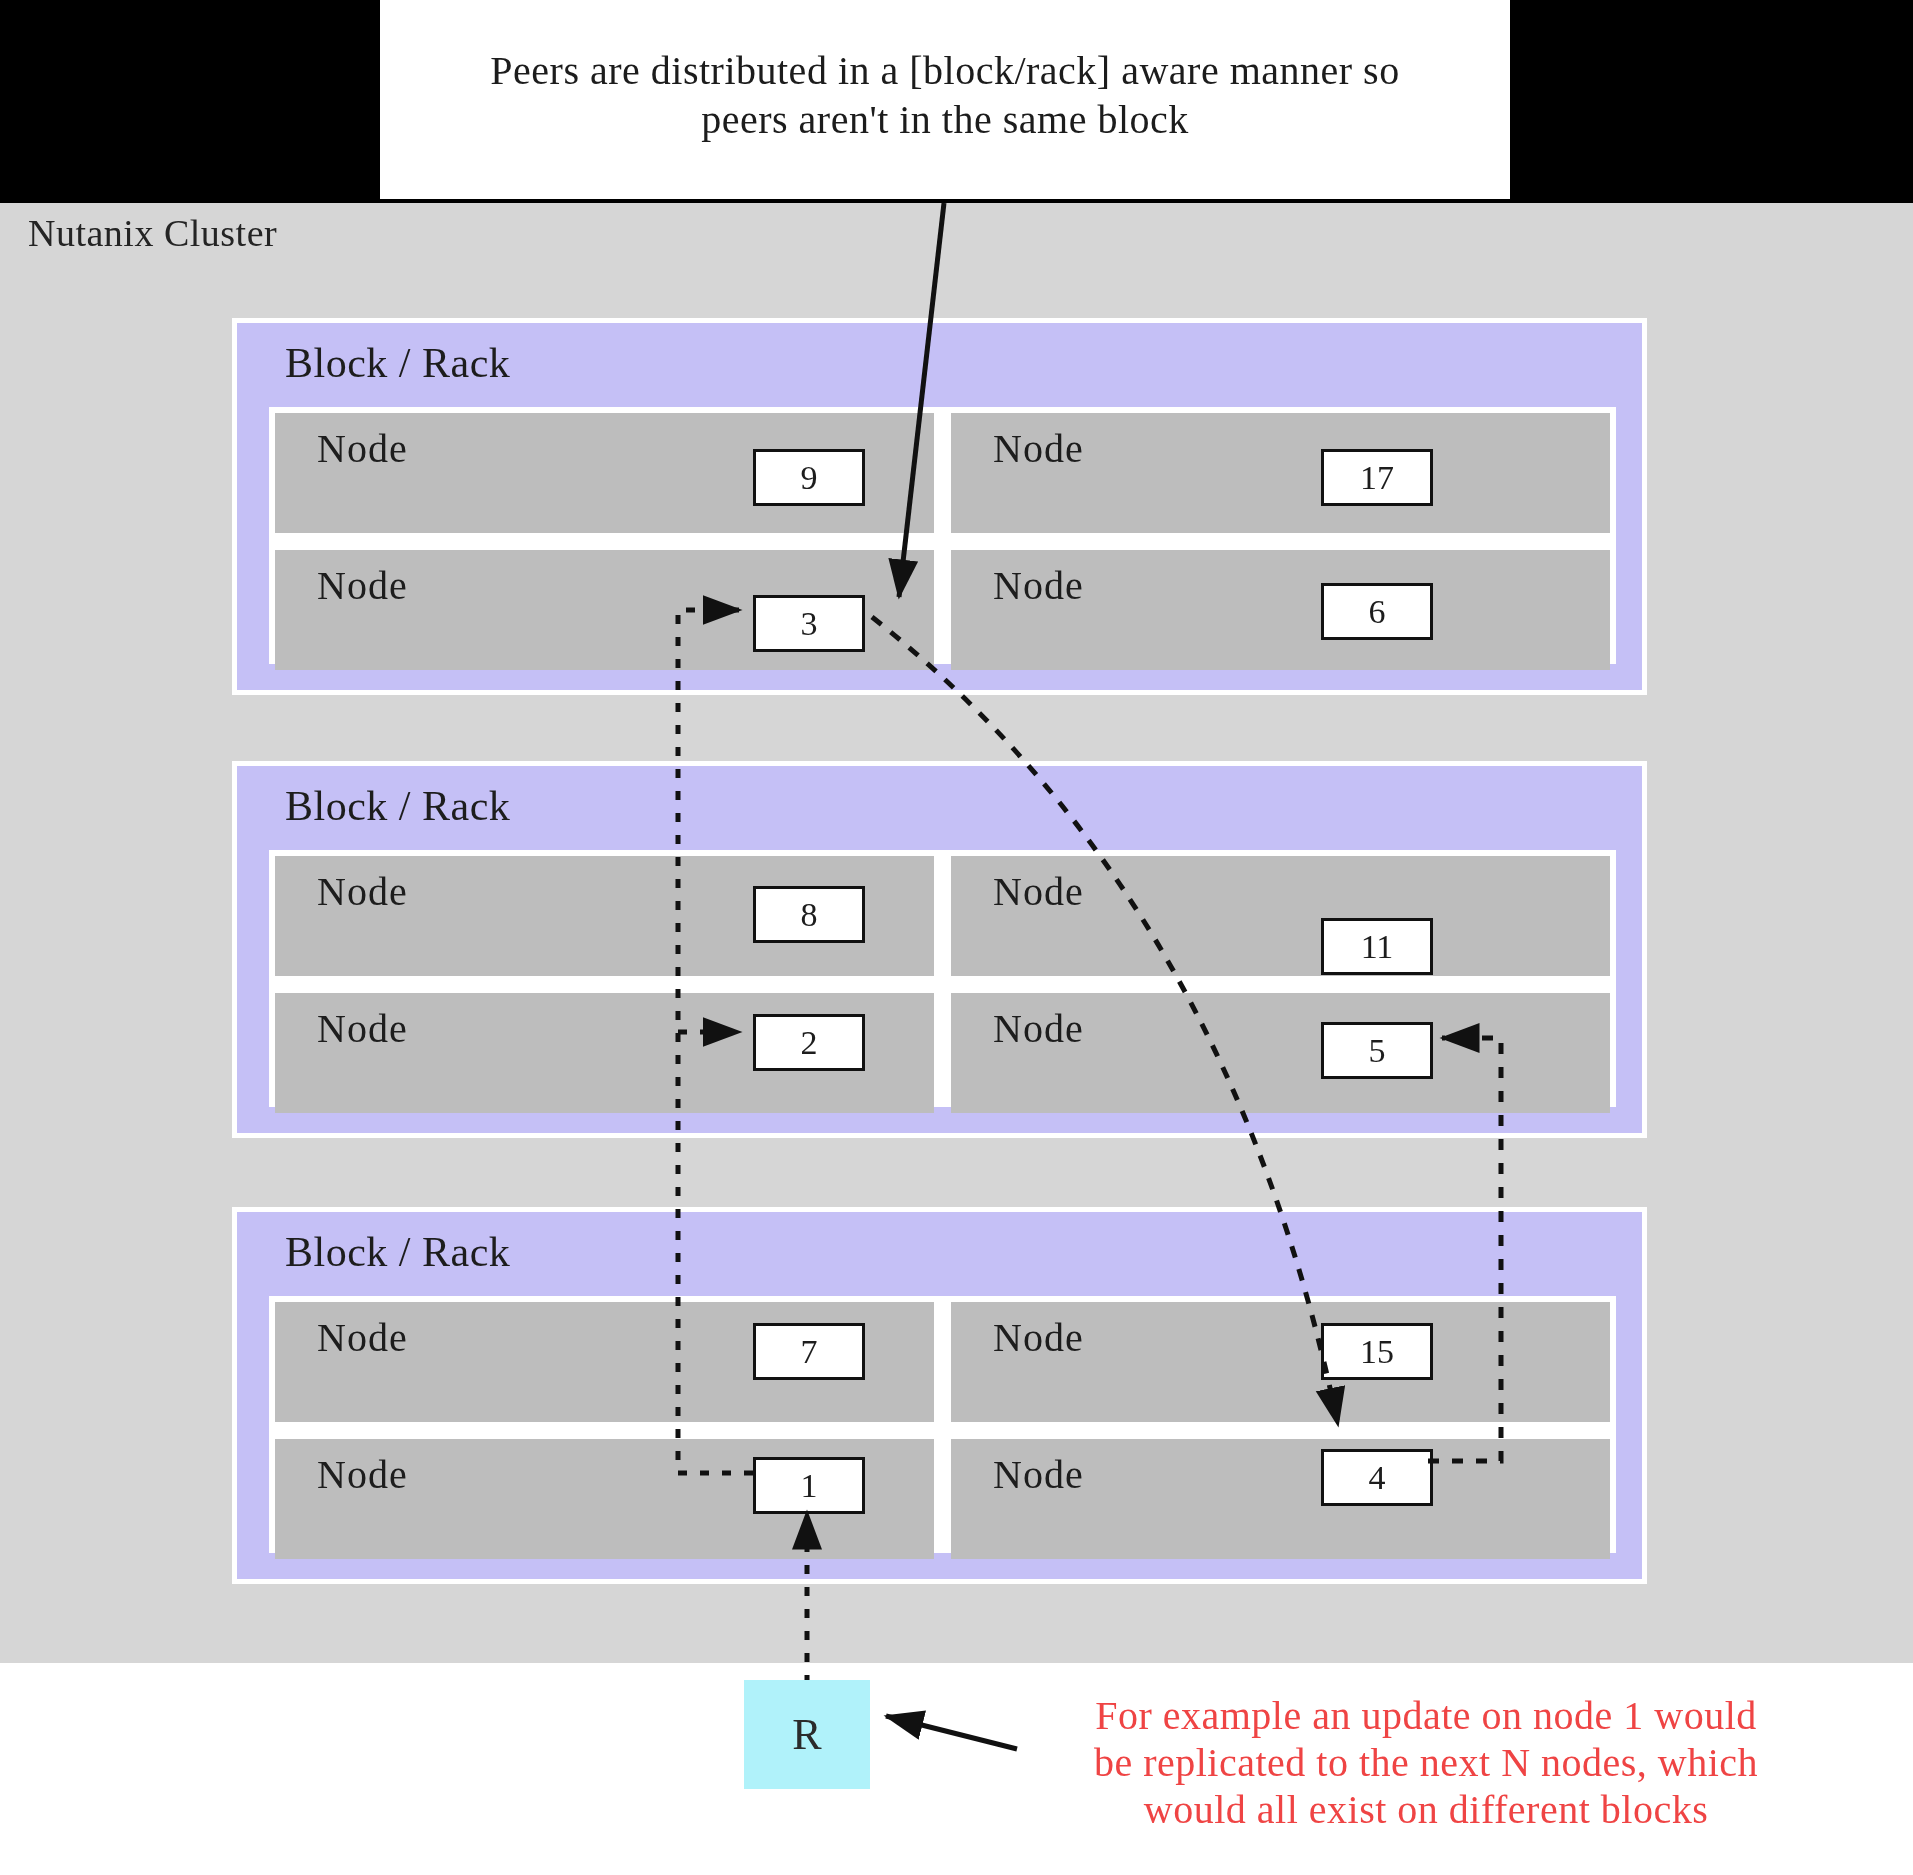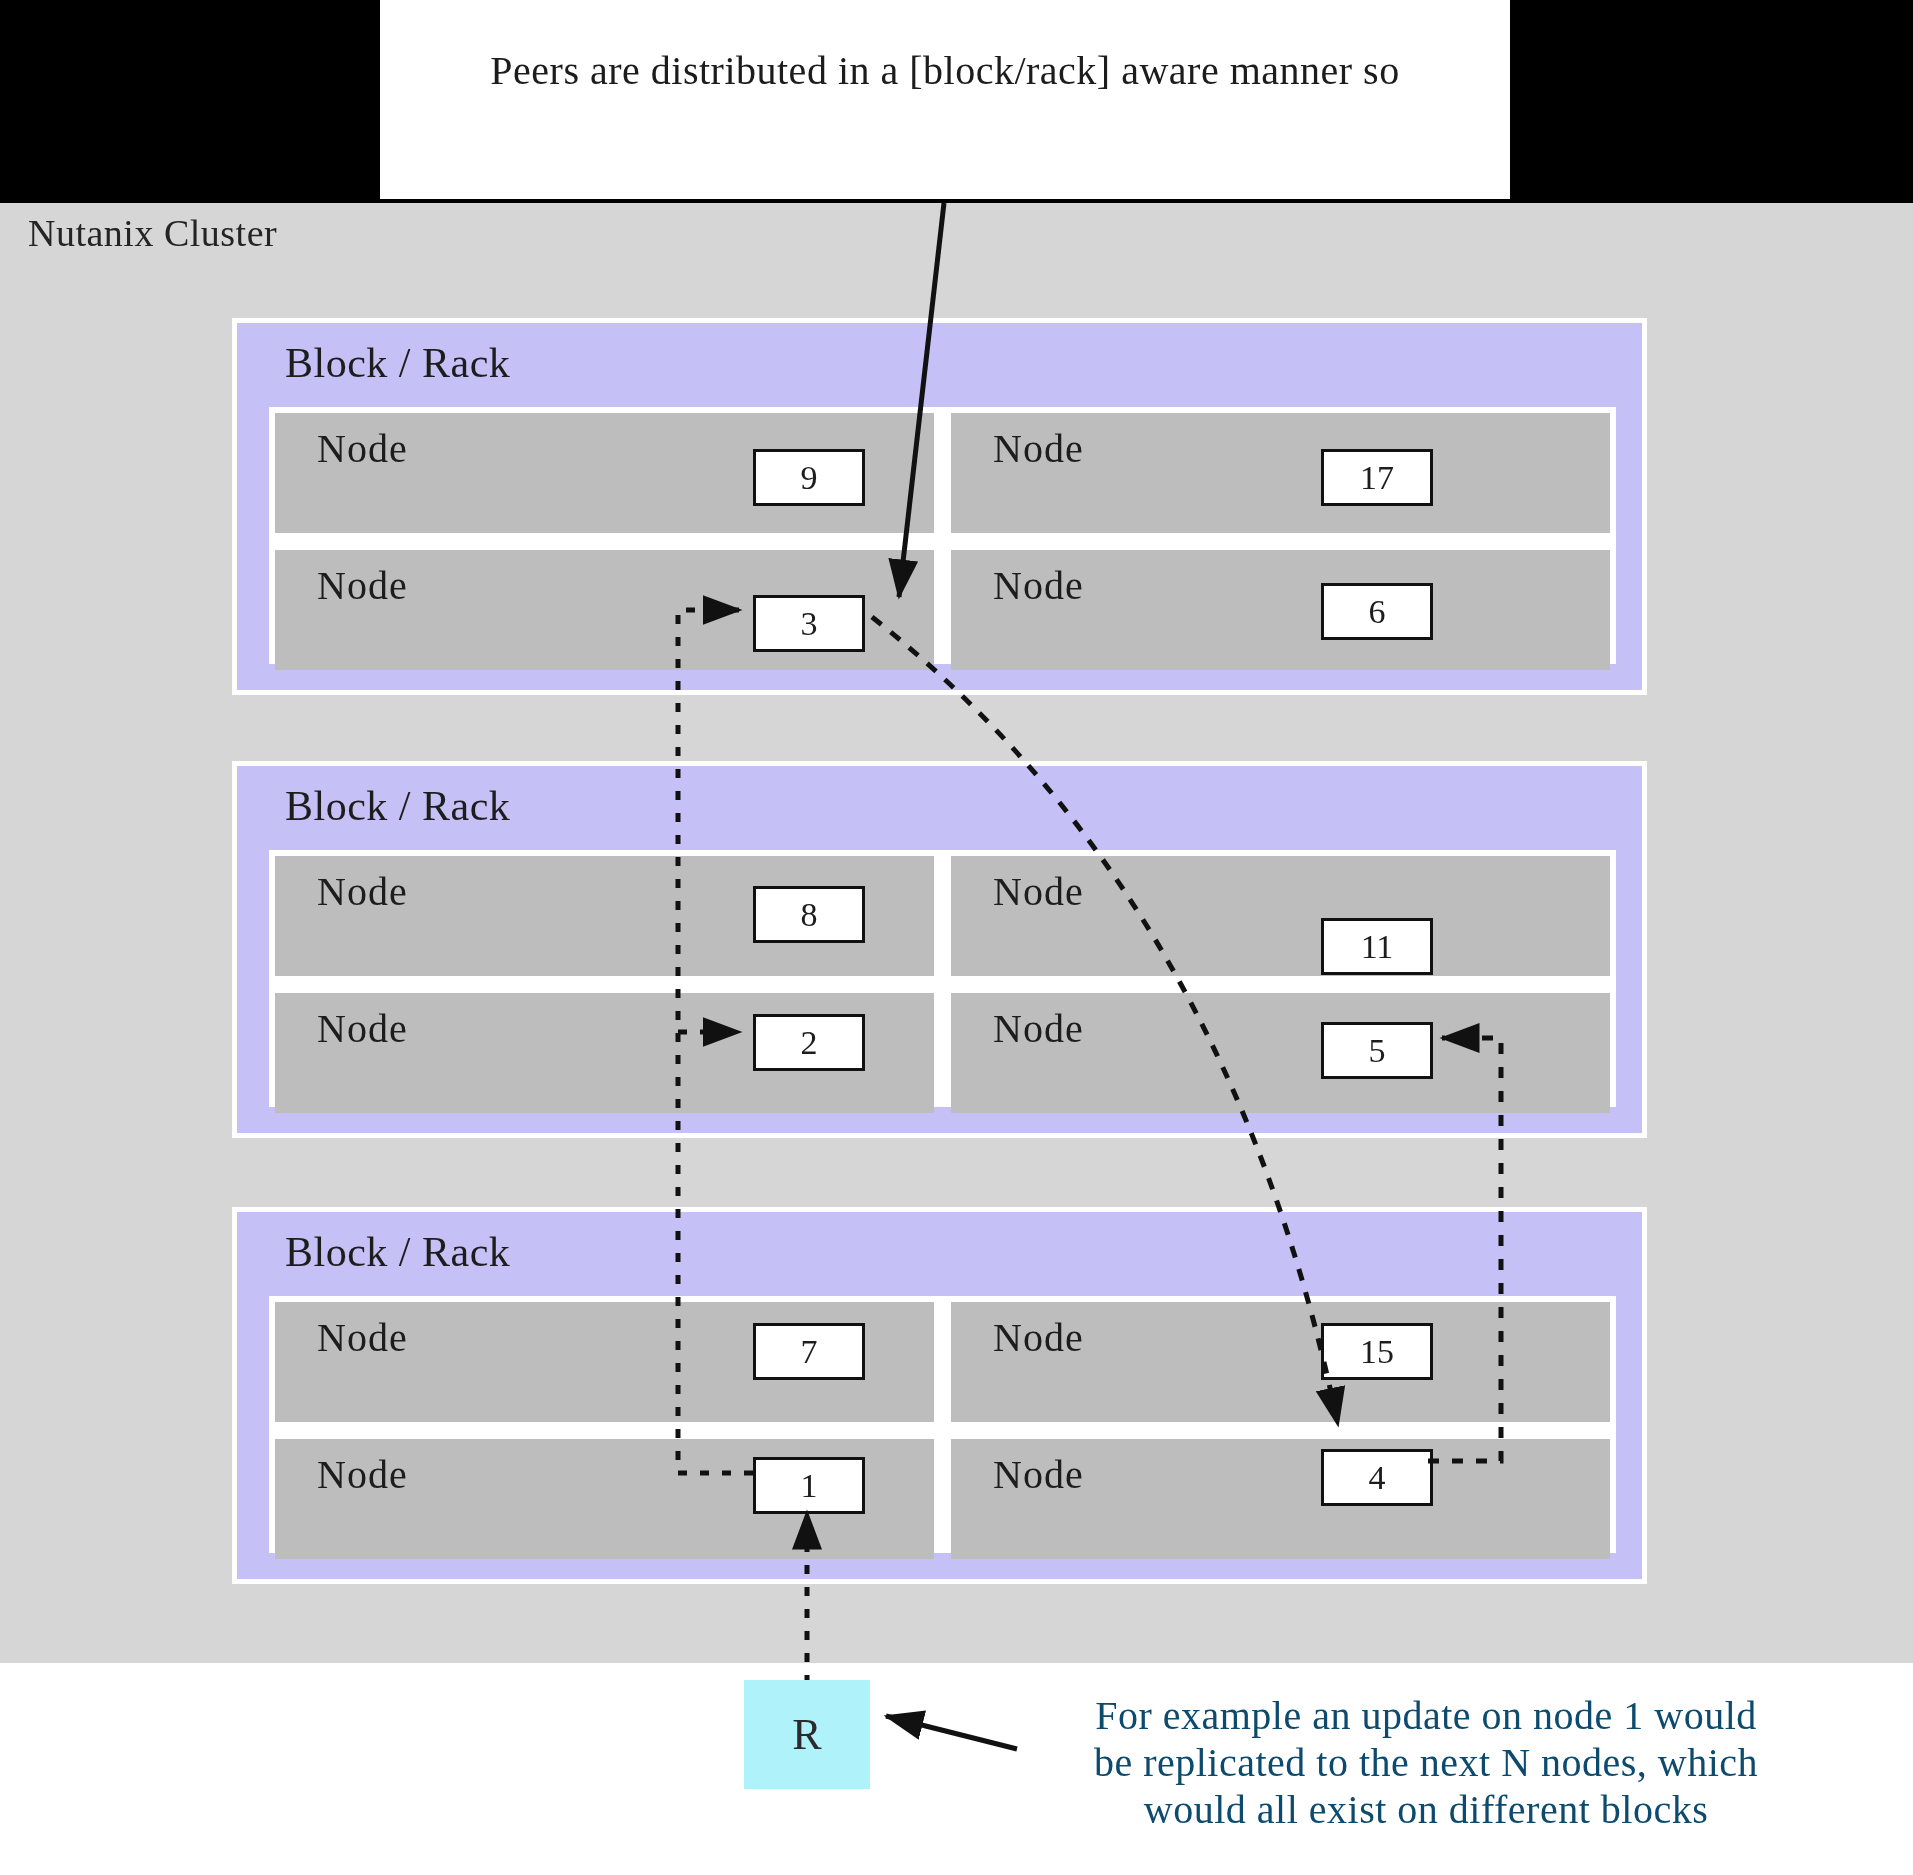--- a/index.html
+++ b/index.html
@@ -33,32 +33,33 @@
     border:3px solid #111111;display:flex;align-items:center;justify-content:center;
     font-size:34px;color:#1d1d1d;
   }
   #overlay{position:absolute;left:0;top:0;width:1913px;height:1875px;pointer-events:none;}
   .replica-box{
     position:absolute;left:744px;top:1680px;width:126px;height:109px;background:#b0f2fa;
     display:flex;align-items:center;justify-content:center;font-size:44px;color:#2b2b2b;
   }
   .note{
     position:absolute;left:1045px;top:1692px;width:762px;text-align:center;
-    font-size:40px;line-height:47px;letter-spacing:0.5px;color:#0c4a6e;
+    font-size:40px;line-height:47px;letter-spacing:0.5px;color:#ef4444;
   }
 </style>
 </head>
 <body>
 
 <div id="canvas">
 
   <div class="black-band"></div>
 
   <div class="callout">
     <div>Peers are distributed in a [block/rack] aware manner so</div>
+    <div>peers aren't in the same block</div>
   </div>
 
   <div class="cluster"></div>
   <div class="cluster-title">Nutanix Cluster</div>
 
   <div class="block block-1">
     <div class="block-label">Block / Rack</div>
     <div class="node-grid">
       <div class="node-cell">
         <div class="node-label">Node</div>

